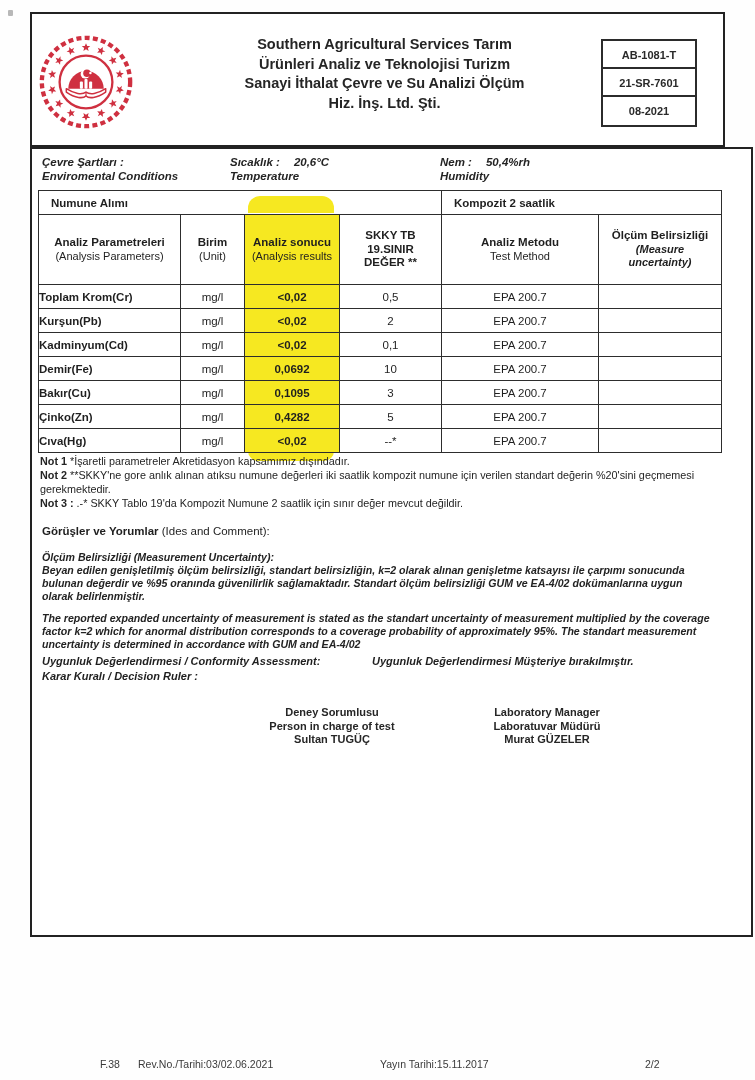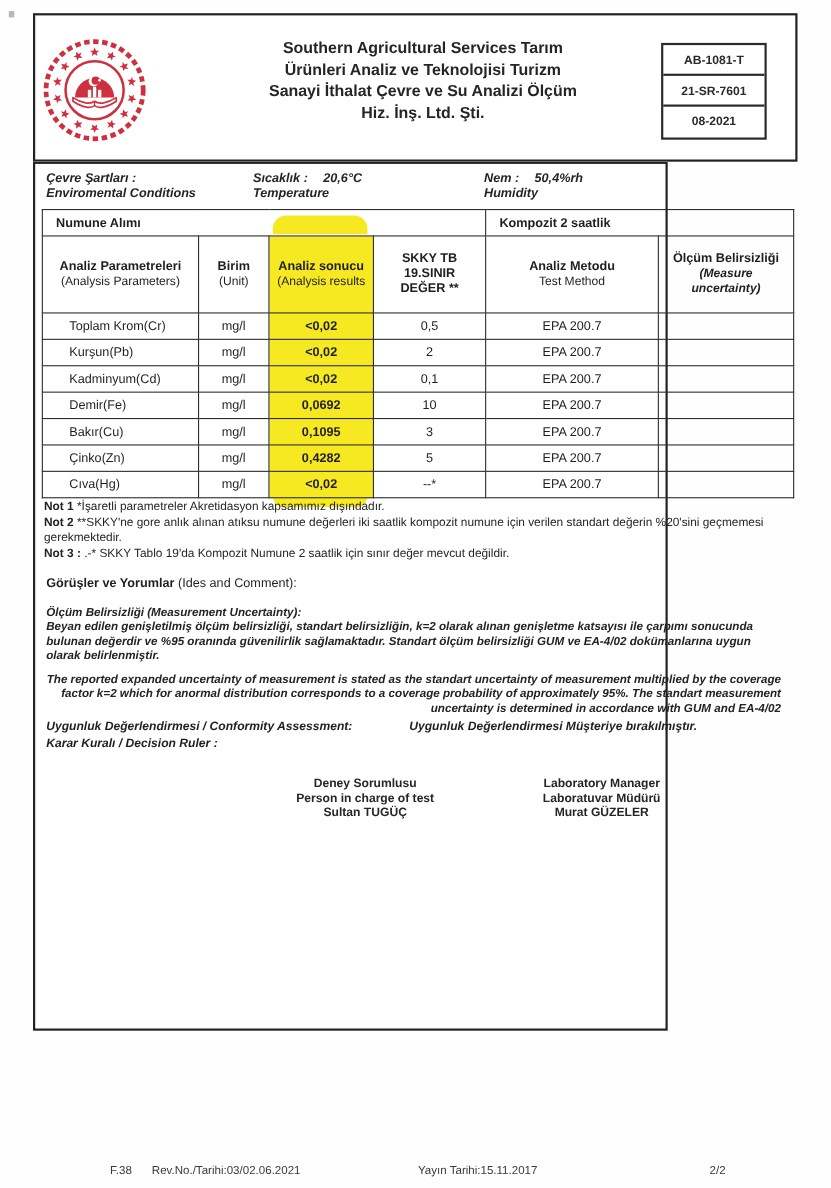--- a/index.html
+++ b/index.html
@@ -12,21 +12,21 @@
                 border:2px solid #222; background:#fff; }
   .title-block { position:absolute; left:160px; top:21px; width:385px; text-align:center;
                  font-weight:bold; font-size:14.5px; line-height:19.5px; color:#252525; }
   .codes-box { position:absolute; right:26px; top:25px; width:96px; border:2px solid #2b2b2b; }
   .code-cell { height:28px; line-height:28px; text-align:center; font-weight:bold; font-size:11px;
                border-bottom:2px solid #2b2b2b; color:#2a2a2a; }
   .code-cell:last-child { border-bottom:none; }
   .emblem { position:absolute; left:6px; top:20px; }
 
   
-  .main-box { position:absolute; left:30px; top:147px; width:577px; height:790px;
+  .main-box { position:absolute; left:30px; top:147px; width:723px; height:790px;
               border:2px solid #222; background:#fff; }
 
   .conditions { position:absolute; left:0; top:6px; width:100%; font-weight:bold; font-style:italic;
                 font-size:11.5px; line-height:14px; color:#242424; }
   .cond-block { position:absolute; top:0; white-space:nowrap; }
   .cond-env { left:10px; }
   .cond-temp { left:198px; }
   .cond-hum { left:408px; }
   .cond-val { margin-left:14px; }
 
@@ -35,42 +35,42 @@
               table-layout:fixed; }
   table.lab td { border:1.6px solid #2d2d2d; vertical-align:middle; }
   .col-param { width:142px; } .col-unit { width:64px; } .col-result { width:95px; }
   .col-limit { width:102px; } .col-method { width:157px; } .col-unc { width:123px; }
   .group-row td { height:24px; font-weight:bold; font-size:11.5px; padding-left:12px; }
   .head-row td { height:70px; text-align:center; font-size:11.5px; line-height:13.5px; }
   .head-tr { font-weight:bold; display:block; }
   .head-en { font-weight:normal; font-size:11px; display:block; }
   .head-en-ital { font-weight:bold; font-style:italic; font-size:11px; display:block; }
   .data-row td { height:24px; font-size:11.5px; text-align:center; }
-  .cell-param { text-align:left !important; padding-left:24px; font-weight:normal; font-size:12.5px; }
+  .cell-param { text-align:left !important; padding-left:0; font-weight:bold; font-size:12.5px; }
   .cell-result { font-weight:bold; }
   .cell-method { font-size:11px; }
   .hl { background:#f6e821; }
   .hl-bulge-top { position:absolute; left:216px; top:47px; width:86px; height:17px;
                   background:#f6e821; border-radius:12px 12px 0 0; }
   .hl-bulge-bot { position:absolute; left:216px; top:302px; width:86px; height:10px;
                   background:#f6e821; border-radius:0 0 10px 10px; }
 
   
   .notes { position:absolute; left:8px; top:306px; width:678px; font-size:10.8px; line-height:13.5px; color:#242424; }
   .note-line { margin-bottom:0.5px; }
   .note-label { font-weight:bold; }
 
   
   .comments-heading { position:absolute; left:10px; top:376px; font-size:11.5px; }
   .comments-heading .b { font-weight:bold; }
   .unc-block { position:absolute; left:10px; top:402px; width:668px; font-weight:bold;
                font-style:italic; font-size:10.6px; line-height:13px; color:#232323; }
   .unc-title { margin-bottom:0; }
   .unc-par { margin-top:0; }
-  .unc-par + .unc-par { margin-top:1px;text-align:right; }
+  .unc-par + .unc-par { margin-top:1px; }
 
   
   .conformity { position:absolute; left:10px; top:505px; width:676px; font-weight:bold;
                 font-style:italic; font-size:11px; line-height:15px; }
   .conf-result { position:absolute; left:330px; top:0; }
 
   
   .sig-block { position:absolute; top:557px; width:260px; text-align:center; font-weight:bold;
                font-size:11px; line-height:13.5px; color:#262626; }
   .sig-left { left:170px; }

